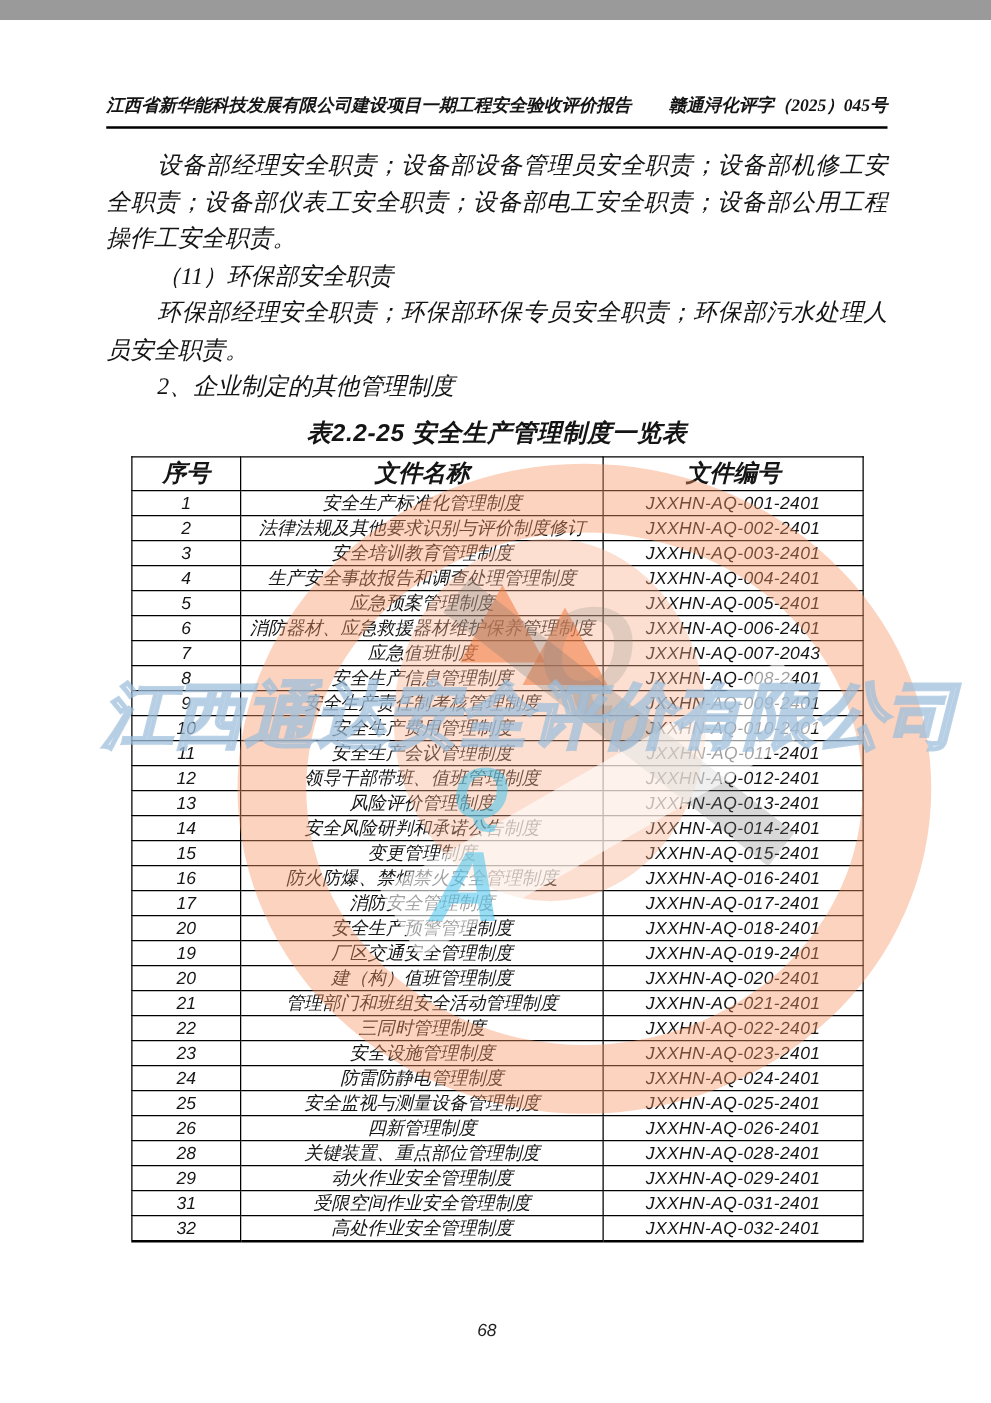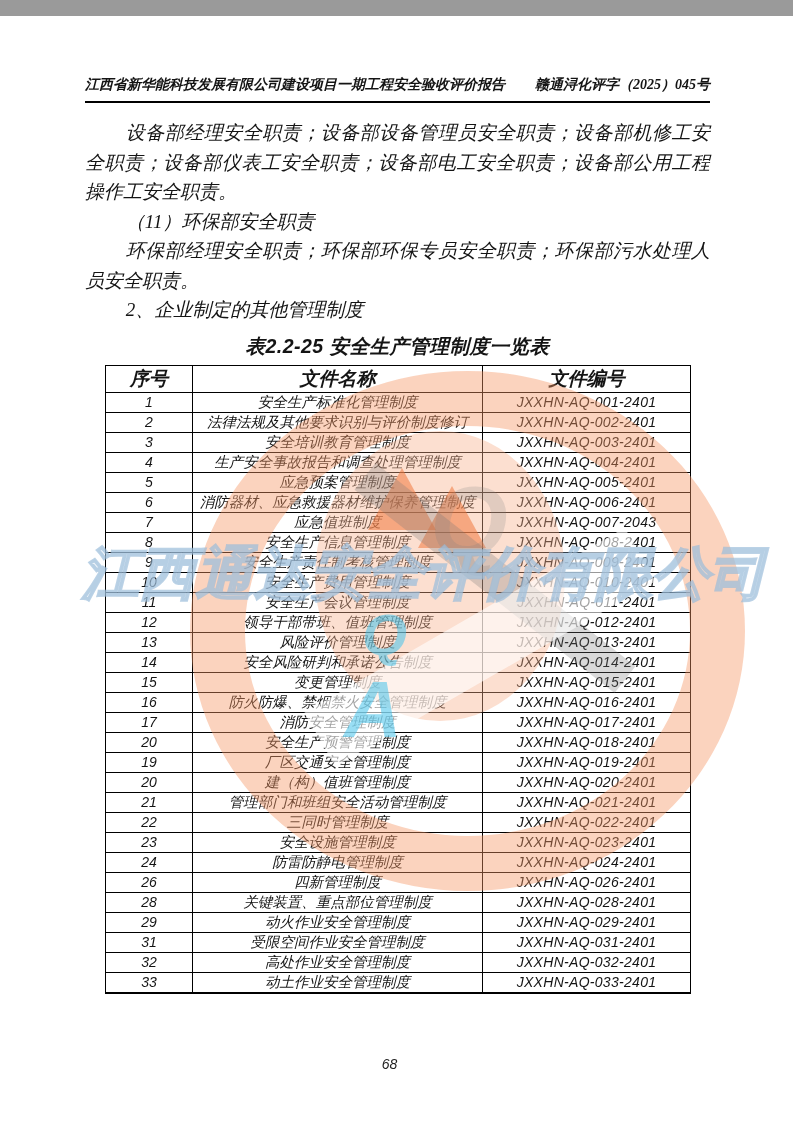--- a/index.html
+++ b/index.html
@@ -234,20 +234,25 @@
             <td class="c-num">23</td>
             <td class="c-name">安全设施管理制度</td>
             <td class="c-code">JXXHN-AQ-023-2401</td>
           </tr>
           <tr>
             <td class="c-num">24</td>
             <td class="c-name">防雷防静电管理制度</td>
             <td class="c-code">JXXHN-AQ-024-2401</td>
           </tr>
           <tr>
+            <td class="c-num">25</td>
+            <td class="c-name">安全监视与测量设备管理制度</td>
+            <td class="c-code">JXXHN-AQ-025-2401</td>
+          </tr>
+          <tr>
             <td class="c-num">26</td>
             <td class="c-name">四新管理制度</td>
             <td class="c-code">JXXHN-AQ-026-2401</td>
           </tr>
           <tr>
             <td class="c-num">28</td>
             <td class="c-name">关键装置、重点部位管理制度</td>
             <td class="c-code">JXXHN-AQ-028-2401</td>
           </tr>
           <tr>
@@ -257,25 +262,20 @@
           </tr>
           <tr>
             <td class="c-num">31</td>
             <td class="c-name">受限空间作业安全管理制度</td>
             <td class="c-code">JXXHN-AQ-031-2401</td>
           </tr>
           <tr>
             <td class="c-num">32</td>
             <td class="c-name">高处作业安全管理制度</td>
             <td class="c-code">JXXHN-AQ-032-2401</td>
-          </tr>
-          <tr>
-            <td class="c-num">33</td>
-            <td class="c-name">动土作业安全管理制度</td>
-            <td class="c-code">JXXHN-AQ-033-2401</td>
           </tr>
         </tbody>
     </table>
   </div>
 
   <div class="wm">
     <div class="wm-blob"></div>
     <div class="wm-ring"></div>
     <div class="wm-peak p1"></div>
     <div class="wm-peak p2"></div>

